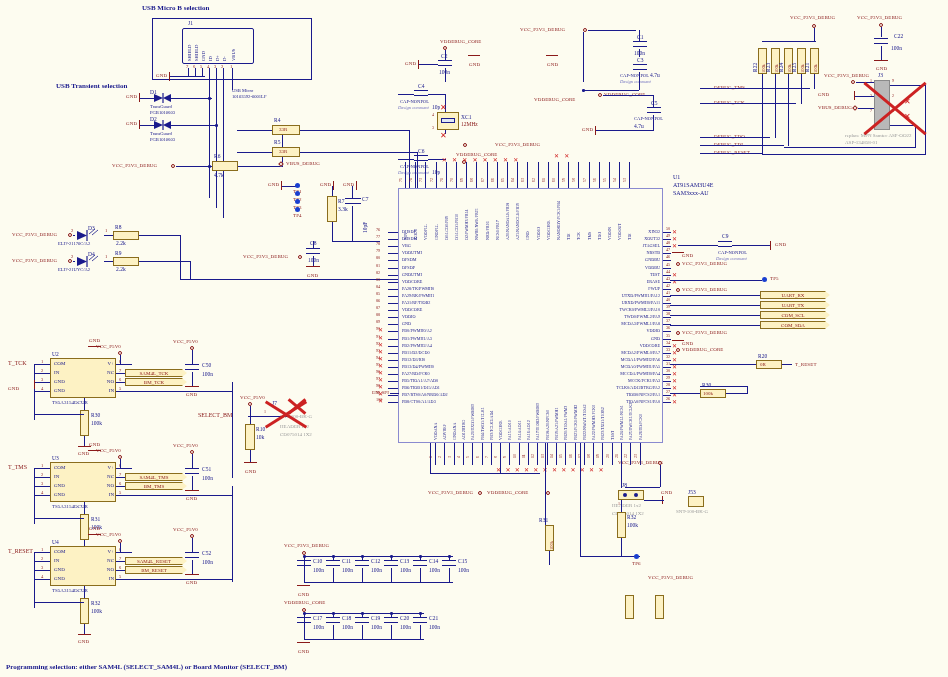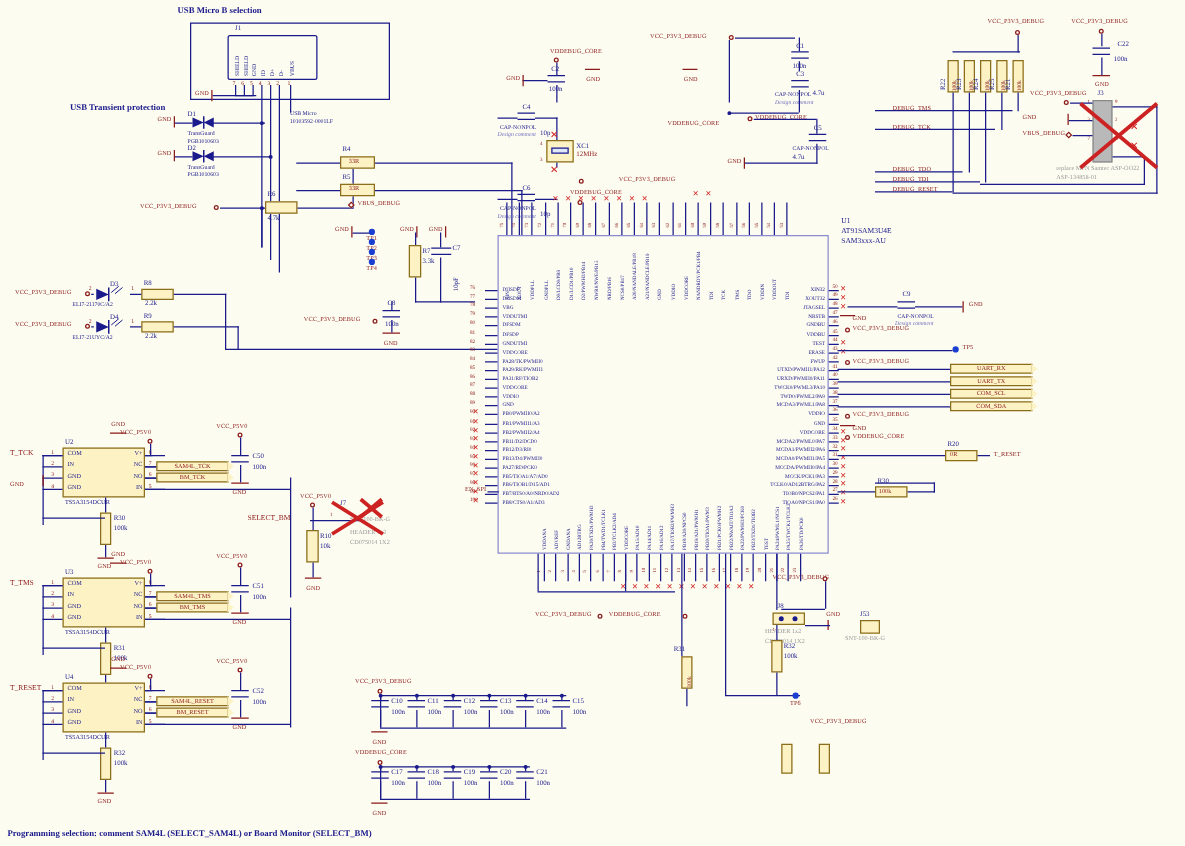--- a/index.html
+++ b/index.html
@@ -82,22 +82,22 @@
   .cap i { position:absolute; background:#1a1a8c; height:1px; left:0; right:0; }
   .vtext { writing-mode:vertical-rl; transform:rotate(180deg); }
   .grey-conn { position:absolute; background:#b9b9b9; border:1px solid #8a8a8a; }
 </style>
 </head>
 <body>
 
 <div id="sheet">
 
   <div class="lbl title-b" style="left:142px;top:4px;">USB Micro B selection</div>
-  <div class="lbl title-b" style="left:56px;top:82px;">USB Transient protection</div>
-  <div class="lbl title-b" style="left:6px;top:663px;">Programming selection: comment SAM4L (SELECT_SAM4L) or Board Monitor (SELECT_BM)</div>
+  <div class="lbl title-b" style="left:56px;top:82px;">USB Transient selection</div>
+  <div class="lbl title-b" style="left:6px;top:663px;">Programming selection: either SAM4L (SELECT_SAM4L) or Board Monitor (SELECT_BM)</div>
 
   <div class="box-out" style="left:152px;top:18px;width:160px;height:62px;"></div>
   <div class="lbl refdes" style="left:188px;top:20px;">J1</div>
   <div class="box-out" style="left:182px;top:28px;width:72px;height:36px;border-radius:2px;"></div>
 
   <div class="lbl pin vtext" style="left:187px;top:33px;height:28px;">SHIELD</div>
   <div class="lbl pin vtext" style="left:194px;top:33px;height:28px;">SHIELD</div>
   <div class="lbl pin vtext" style="left:201px;top:33px;height:28px;">GND</div>
   <div class="lbl pin vtext" style="left:208px;top:33px;height:28px;">ID</div>
   <div class="lbl pin vtext" style="left:215px;top:46px;height:15px;">D+</div>

